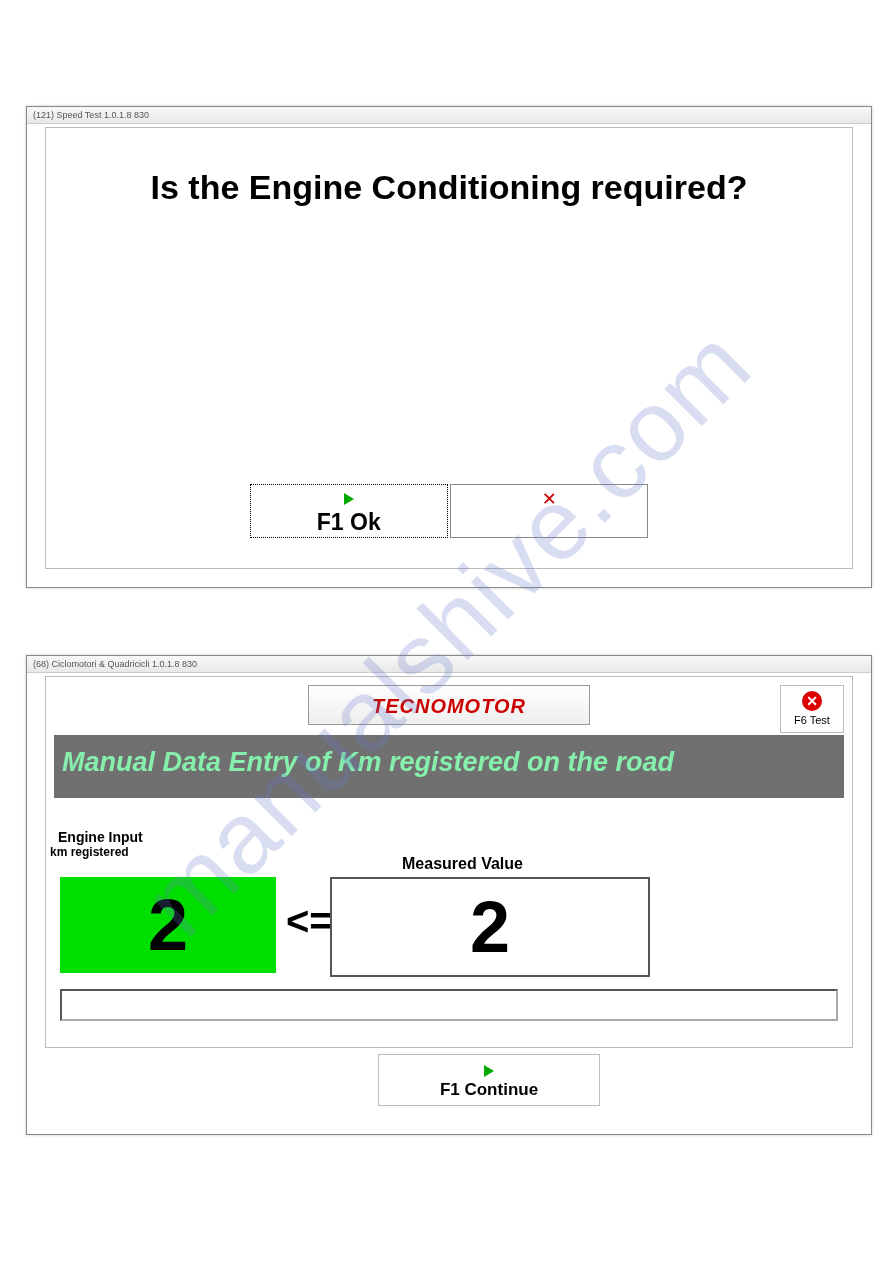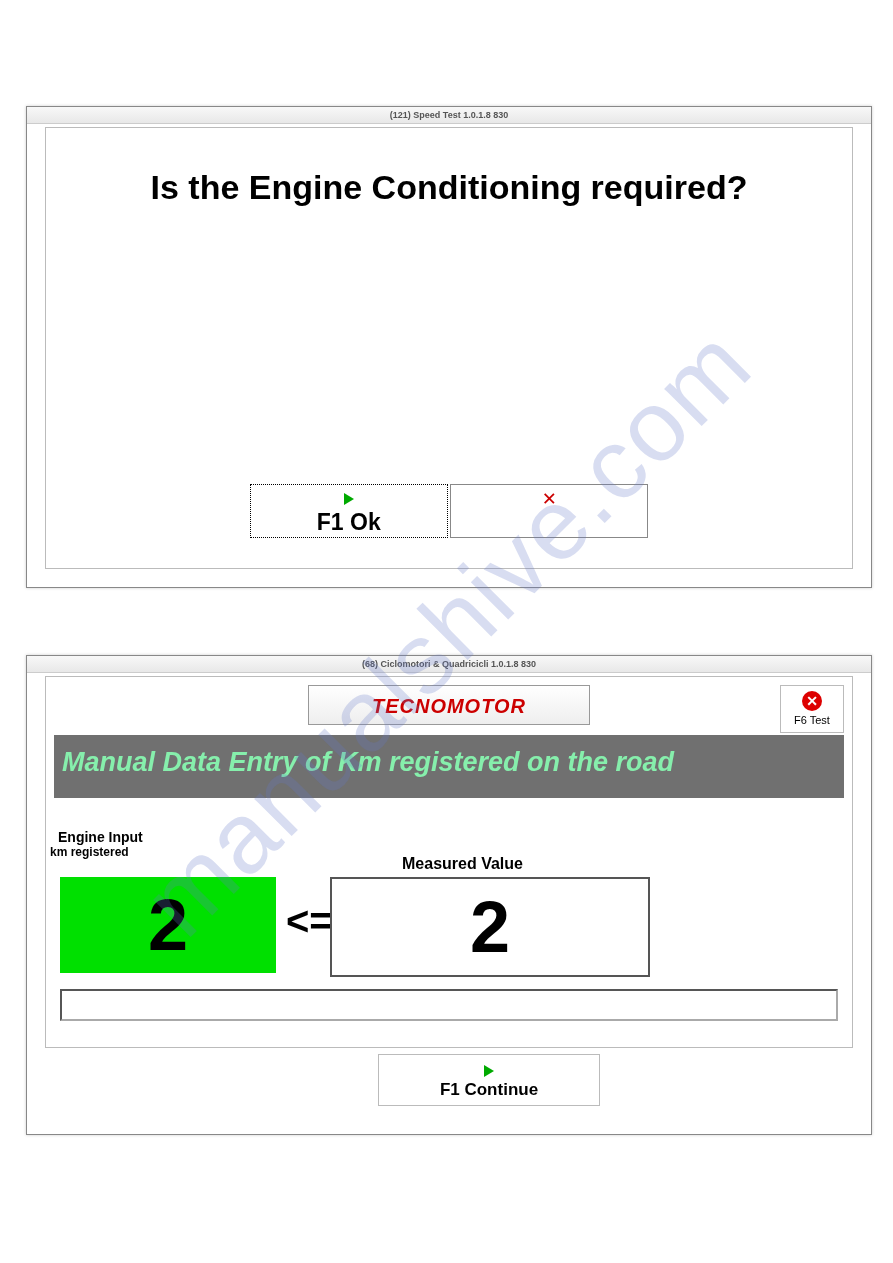--- a/index.html
+++ b/index.html
@@ -33,22 +33,21 @@
   border: 1px solid #888;
   background: #ffffff;
   box-shadow: 0 0 3px rgba(0,0,0,0.2);
 }
 .window-title {
   font-size: 9px;
   color: #555;
   padding: 3px 6px;
   background: linear-gradient(to bottom, #f8f8f8, #e8e8e8);
   border-bottom: 1px solid #ccc;
-  text-align: center;
-  font-weight: bold;
+  text-align: left;
 }
 .window1 {
   left: 26px;
   top: 106px;
   width: 844px;
   height: 480px;
 }
 .window1-inner {
   position: absolute;
   left: 18px;

